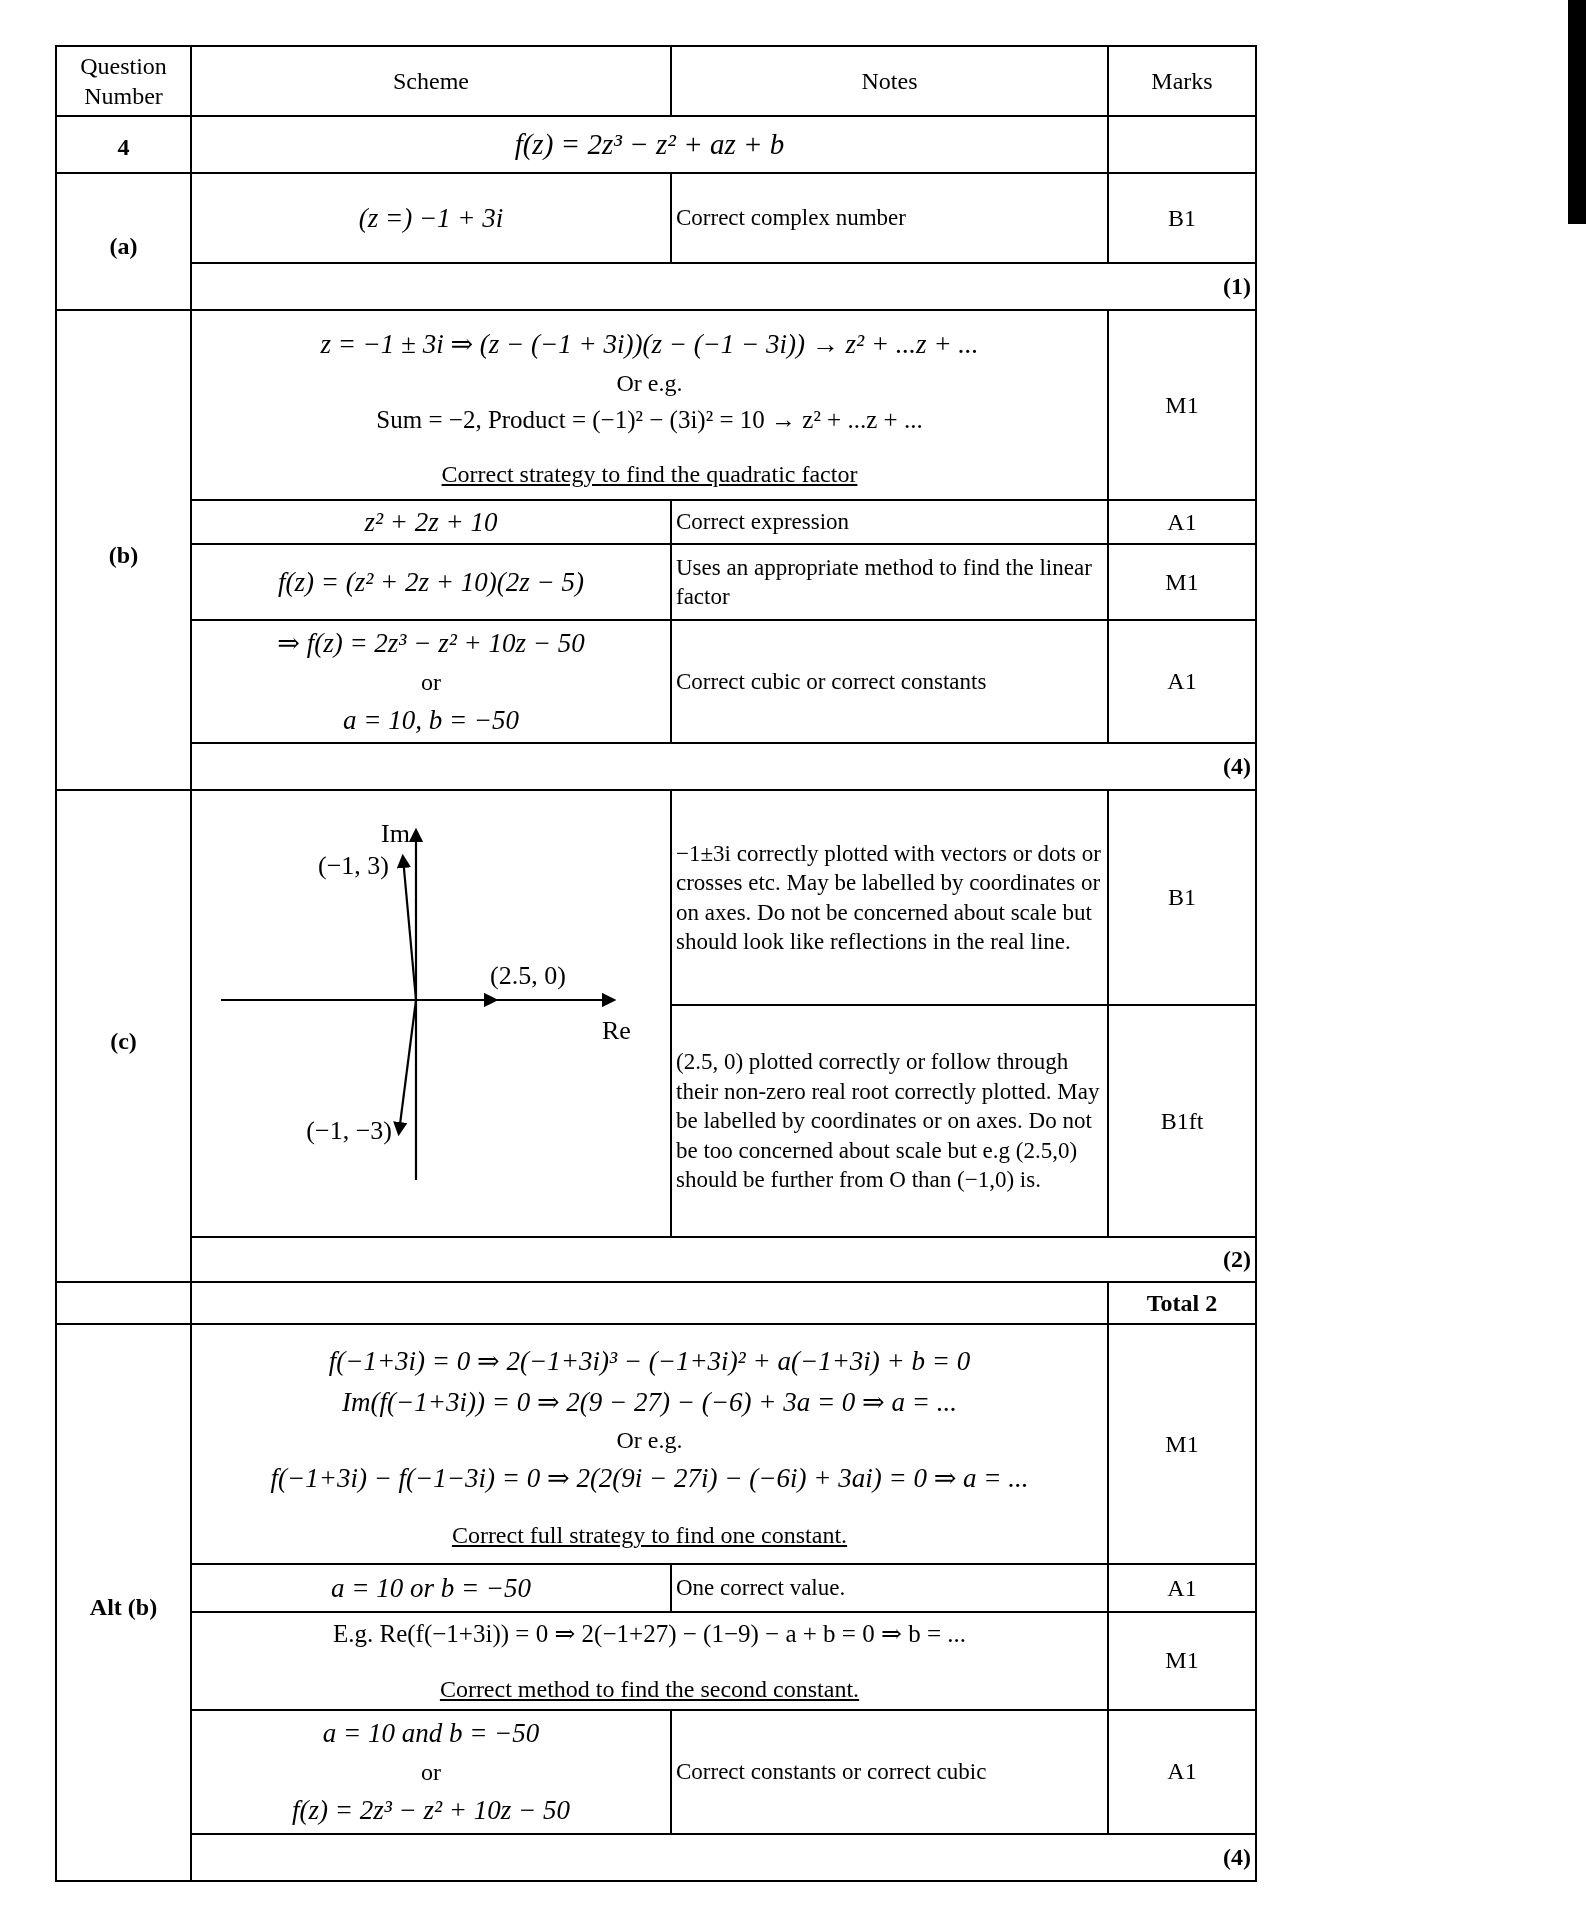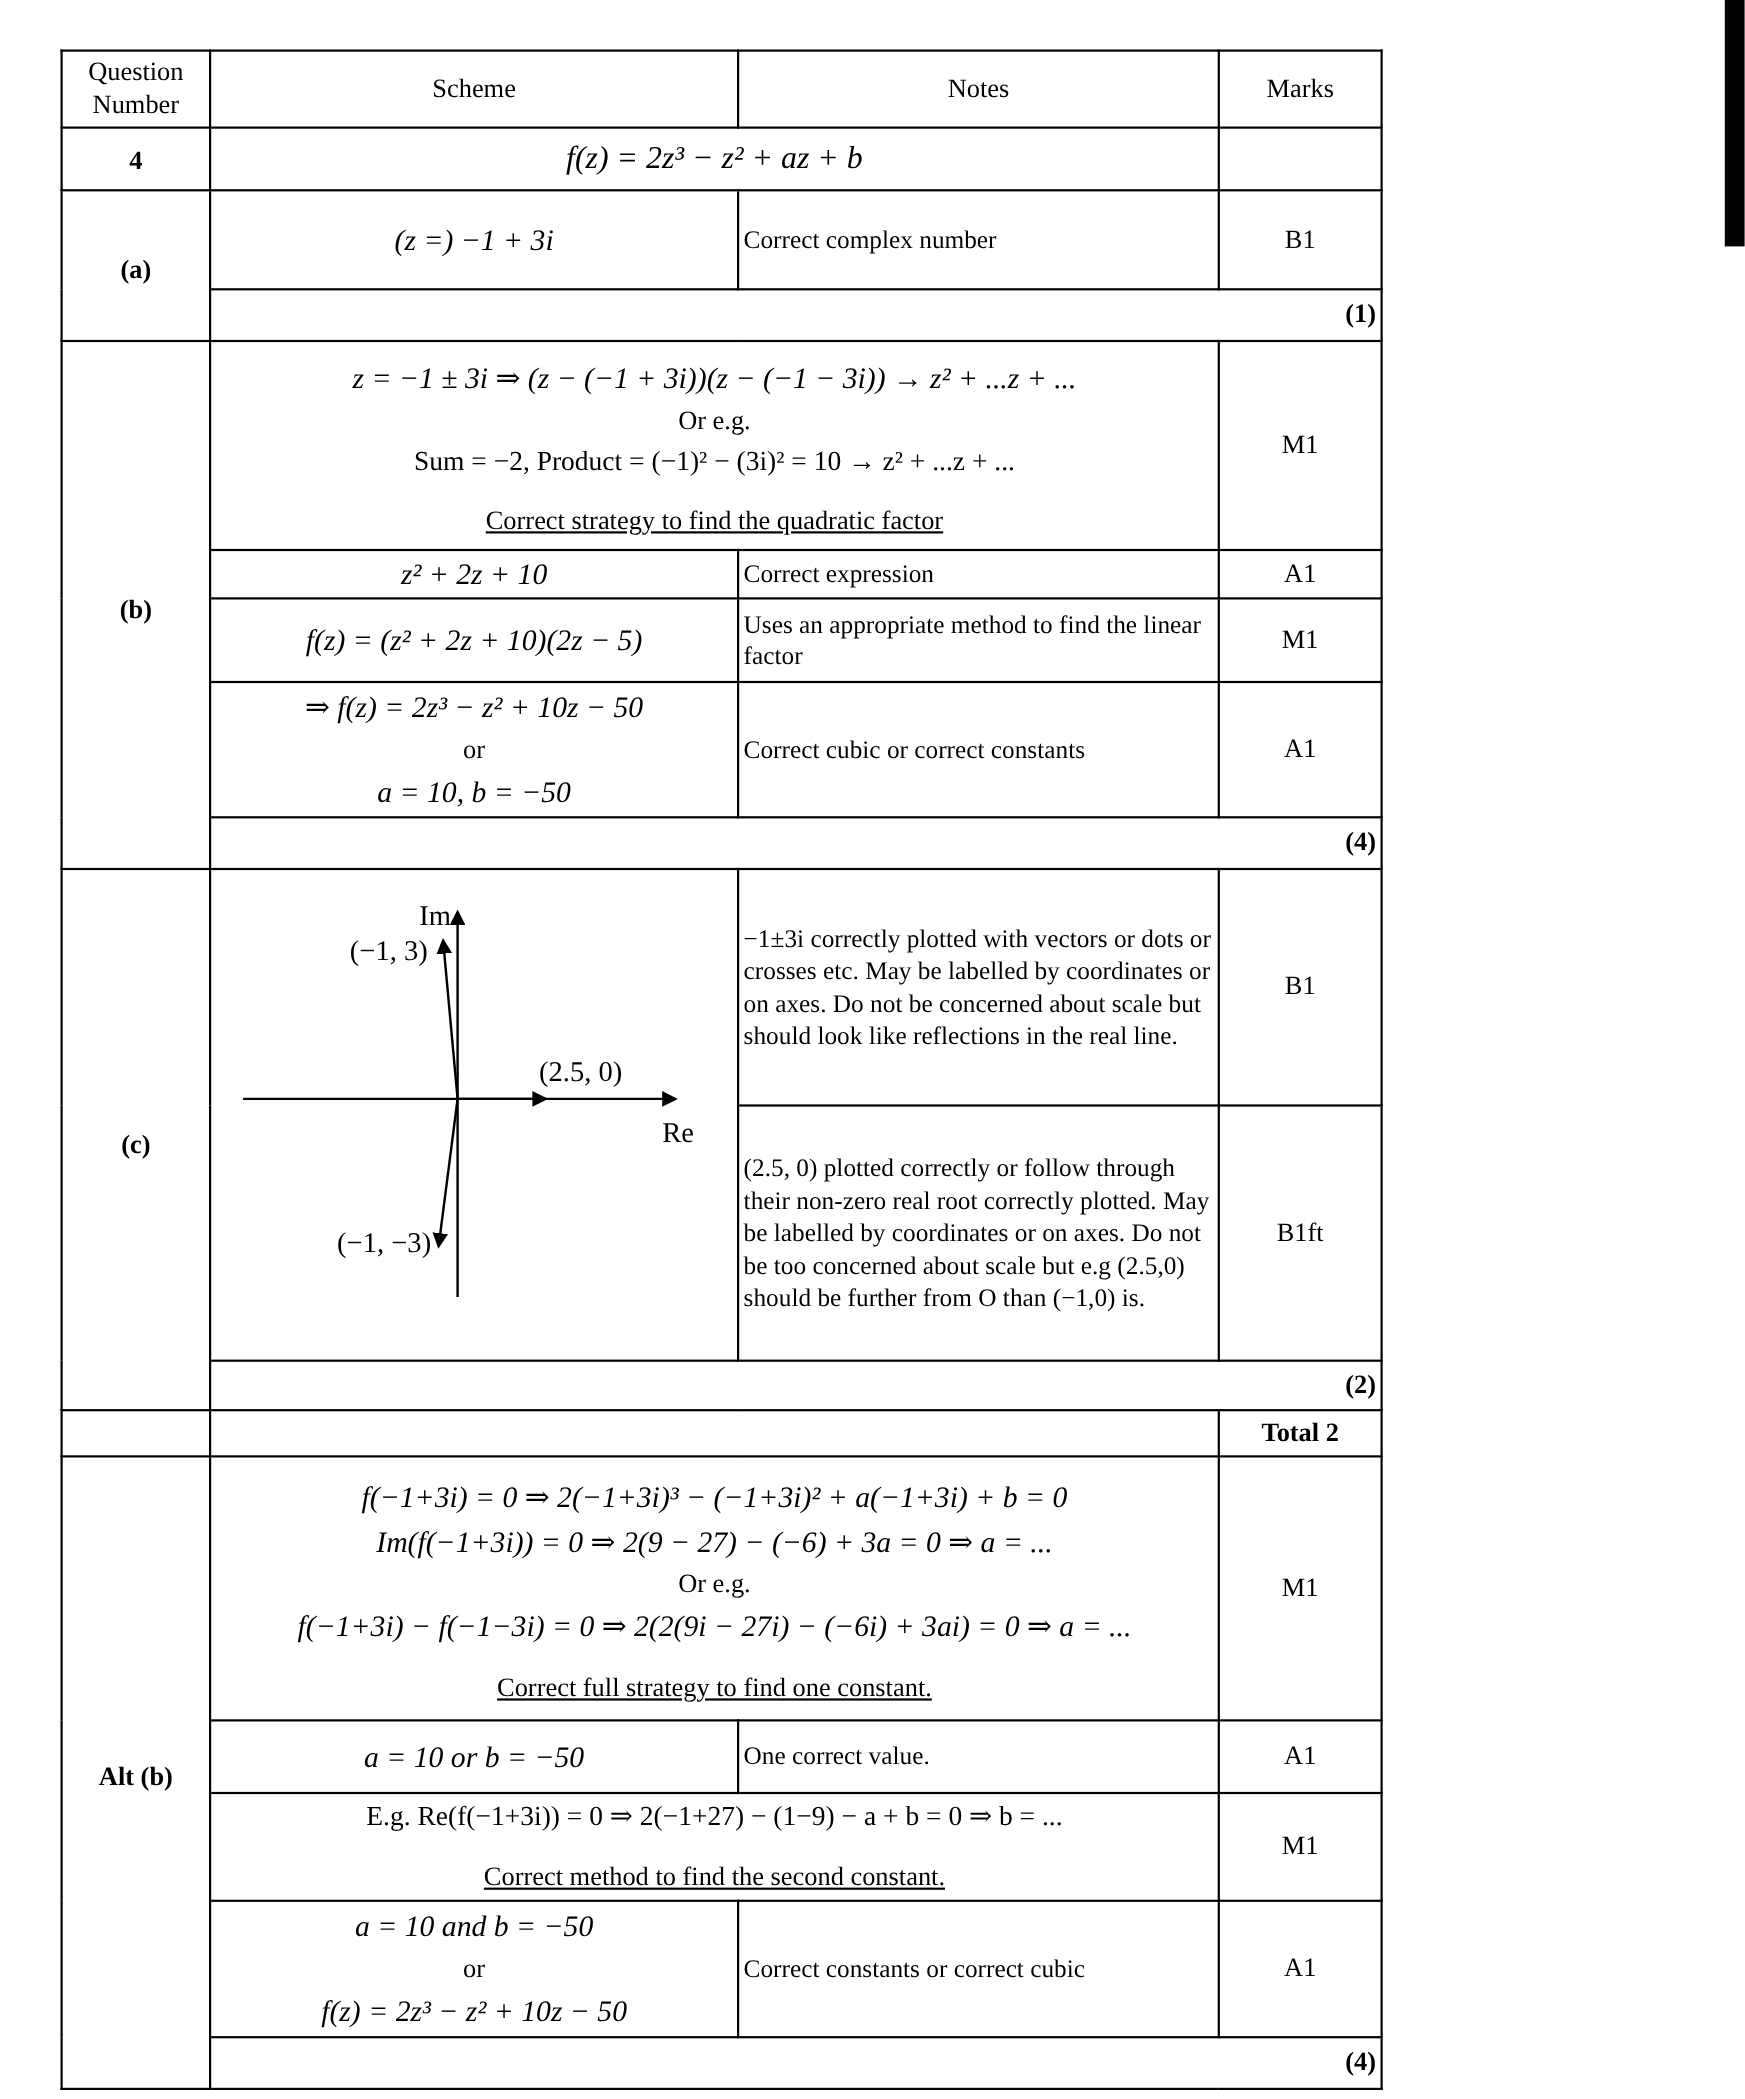--- a/index.html
+++ b/index.html
@@ -177,21 +177,21 @@
       <div class="mstack">
         <div class="mline math">f(−1+3i) = 0 ⇒ 2(−1+3i)³ − (−1+3i)² + a(−1+3i) + b = 0</div>
         <div class="mline math">Im(f(−1+3i)) = 0 ⇒ 2(9 − 27) − (−6) + 3a = 0 ⇒ a = ...</div>
         <div class="mline word">Or e.g.</div>
         <div class="mline math">f(−1+3i) − f(−1−3i) = 0 ⇒ 2(2(9i − 27i) − (−6i) + 3ai) = 0 ⇒ a = ...</div>
         <div class="mline word underline">Correct full strategy to find one constant.</div>
       </div>
     </td>
     <td class="marks">M1</td>
   </tr>
-  <tr style="height:66px">
+  <tr style="height:48px">
     <td class="center math">a = 10  or  b = −50</td>
     <td class="notes">One correct value.</td>
     <td class="marks">A1</td>
   </tr>
   <tr style="height:96px">
     <td colspan="2">
       <div class="mline mixed">E.g.  Re(f(−1+3i)) = 0 ⇒ 2(−1+27) − (1−9) − a + b = 0 ⇒ b = ...</div>
       <div class="mline word underline">Correct method to find the second constant.</div>
     </td>
     <td class="marks">M1</td>

